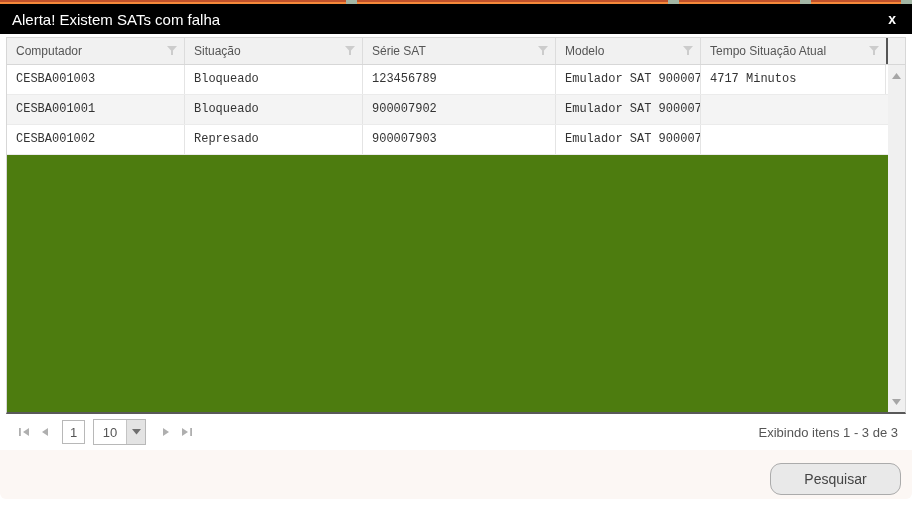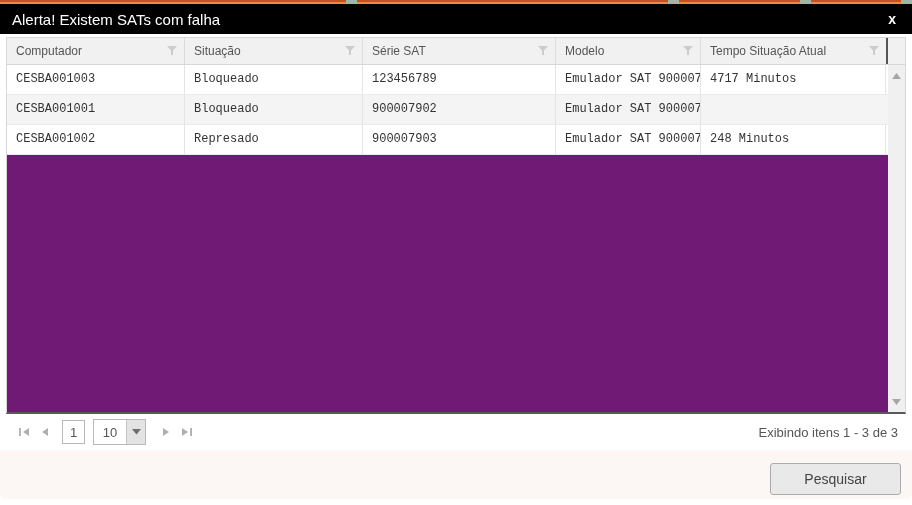--- a/index.html
+++ b/index.html
@@ -13,21 +13,21 @@
 
   
   .titlebar { height:30px; background:#000000; color:#ffffff; display:flex;
               align-items:center; padding:0 12px; font-size:15px; }
   .close-btn { margin-left:auto; font-size:14px; font-weight:bold; cursor:pointer;
                line-height:1; padding:2px 4px; }
 
   
   .content { background:#ffffff; padding:3px 6px 0 6px; }
   .grid { position:relative; height:377px; border:1px solid #d7d7d7;
-          border-bottom:2px solid #595959; background:#701a75; }
+          border-bottom:2px solid #595959; background:#4d7c0f; }
   .grid-header { display:flex; height:27px; background:#f1f1f1;
                  border-bottom:1px solid #d7d7d7; color:#555555; font-size:12px; }
   .hcell { display:flex; align-items:center; padding-left:9px;
            border-right:1px solid #dcdcdc; overflow:hidden; white-space:nowrap; }
   .hcell .funnel { margin-left:auto; margin-right:7px; flex:0 0 auto; }
   .h-filler { width:2px; background:#f1f1f1; border-left:2px solid #555555; }
   .h-scrollcap { width:17px; background:#f1f1f1; }
 
   .col0 { width:178px; } .col1 { width:178px; } .col2 { width:193px; }
   .col3 { width:145px; } .col4 { width:185px; }
@@ -60,21 +60,21 @@
   .size-dd .dd-arrow { width:19px; background:#e3e3e3; border-left:1px solid #c4c4c4;
                        display:flex; align-items:center; justify-content:center; }
   .pager-status { margin-left:auto; font-size:13px; color:#555555; }
 
   
   .footer { position:relative; height:49px; background:#fcf7f4;
             border-radius:0 0 6px 6px; }
   .search-btn { position:absolute; right:11px; top:13px; width:131px; height:32px;
                 background:#e9e9e9; border:1px solid #ababab; color:#444444;
                 font-size:14px; font-family:"Liberation Sans", sans-serif;
-                cursor:pointer; border-radius:3px; }
+                cursor:pointer; border-radius:11px; }
 </style>
 </head>
 <body>
 
 <div class="top-strip">
   <span class="seg" style="left:346px"></span>
   <span class="seg" style="left:668px"></span>
   <span class="seg" style="left:800px"></span>
   <span class="seg" style="left:901px"></span>
 </div>
@@ -134,21 +134,20 @@
         <div class="cell col0">CESBA001001</div>
         <div class="cell col1">Bloqueado</div>
         <div class="cell col2">900007902</div>
         <div class="cell col3">Emulador SAT 900007903</div>
       </div>
       <div class="row">
         <div class="cell col0">CESBA001002</div>
         <div class="cell col1">Represado</div>
         <div class="cell col2">900007903</div>
         <div class="cell col3">Emulador SAT 900007903</div>
-        <div class="cell col4">248 Minutos</div>
       </div>
     </div>
 
     <div class="vscroll">
       <span class="arr up">
         <svg width="9" height="6" viewBox="0 0 9 6">
             <path d="M4.5 0 L9 6 H0 Z" fill="#a6a6a6"></path>
           </svg>
       </span>
       <span class="arr down">

